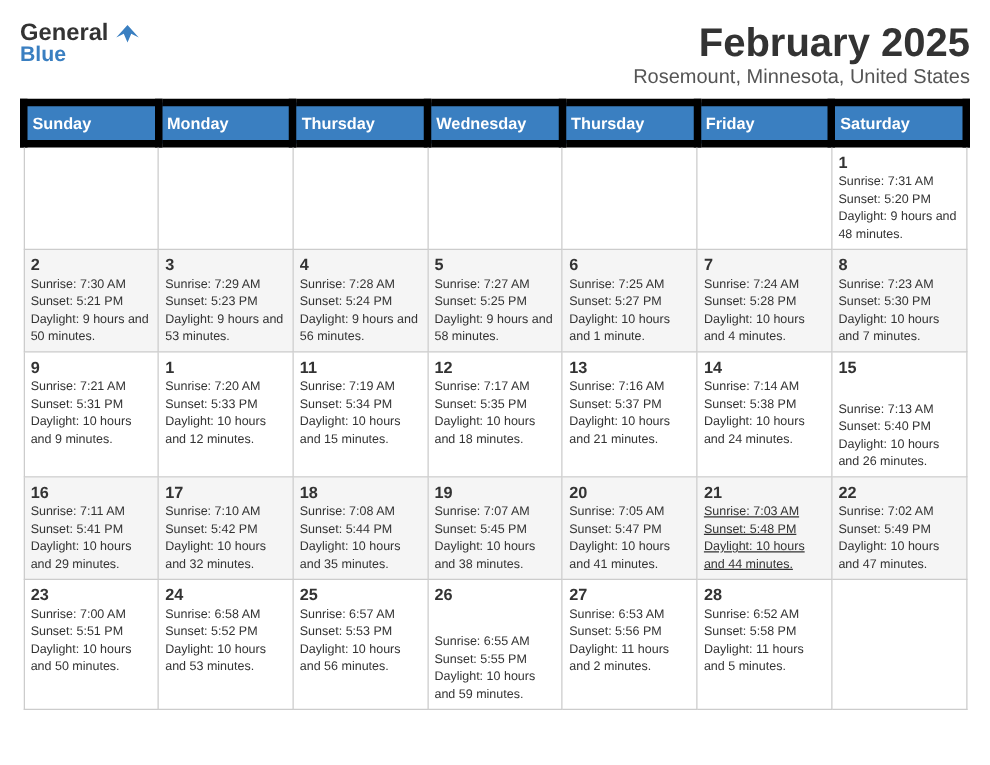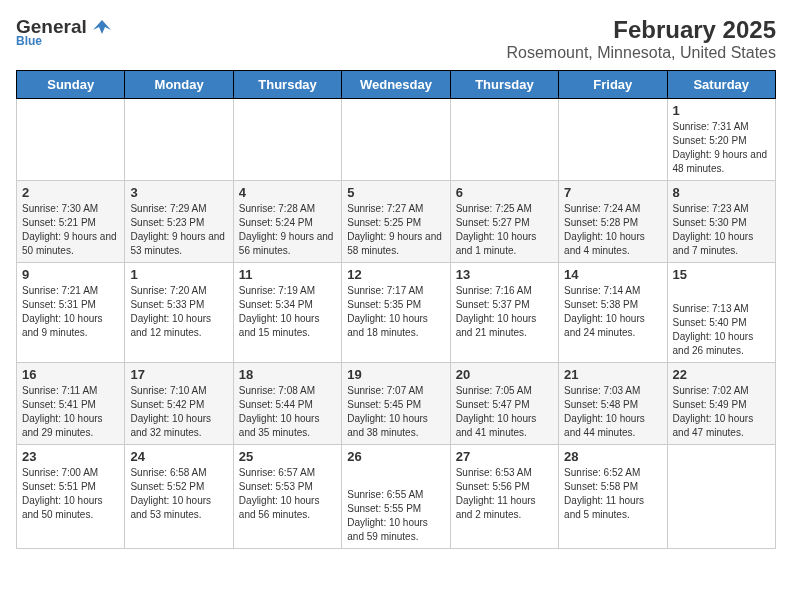--- a/index.html
+++ b/index.html
@@ -23,41 +23,41 @@
     }
     .logo-row {
       display: flex;
       align-items: center;
       gap: 2px;
     }
     .title-block {
       text-align: right;
     }
     .main-title {
-      font-size: 24px;
+      font-size: 32px;
       font-weight: bold;
       color: #333;
     }
     .subtitle {
       font-size: 16px;
       color: #555;
     }
     .calendar {
       width: 100%;
       border-collapse: collapse;
       border: 1px solid #ccc;
     }
     .calendar th {
       background-color: #3a7fc1;
       color: #fff;
       font-size: 13px;
       font-weight: bold;
       padding: 6px 4px;
-      text-align: center;
-      border: 1px solid #000000;
+      text-align: left;
+      border: 6px solid #000000;
     }
     .calendar td {
       vertical-align: top;
       border: 1px solid #ccc;
       padding: 4px 5px;
       width: 108px;
       min-height: 80px;
       font-size: 10.5px;
       color: #333;
       background: #fff;
@@ -84,21 +84,21 @@
 <body>
 
 <div class="header">
   <div class="logo">
     <div class="logo-row">
       <span style="font-size:19px;font-weight:bold;color:#333;">General</span>
       <svg width="22" height="22" viewBox="0 0 22 22" style="margin-left:2px;">
         <polygon points="11,4 20,14 14,11 11,18 8,11 2,14" fill="#3a7fc1"></polygon>
       </svg>
     </div>
-    <span style="font-size:12px;font-weight:bold;color:#3a7fc1;margin-top:-4px;">Blue</span>
+    <span style="font-size:17px;font-weight:bold;color:#3a7fc1;margin-top:-4px;">Blue</span>
   </div>
   <div class="title-block">
     <div class="main-title">February 2025</div>
     <div class="subtitle">Rosemount, Minnesota, United States</div>
   </div>
 </div>
 
 <table class="calendar">
   <thead>
     <tr>
@@ -240,21 +240,21 @@
 Daylight: 10 hours and 38 minutes.</div>
         </td>
         <td>
           <span class="day-number">20</span>
           <div class="day-info" style="white-space: pre-line;">Sunrise: 7:05 AM
 Sunset: 5:47 PM
 Daylight: 10 hours and 41 minutes.</div>
         </td>
         <td>
           <span class="day-number">21</span>
-          <div class="day-info" style="white-space: pre-line;">Sunrise: 7:03 AM
+          <div class="day-info" style="white-space: pre-line; text-decoration: underline;">Sunrise: 7:03 AM
 Sunset: 5:48 PM
 Daylight: 10 hours and 44 minutes.</div>
         </td>
         <td>
           <span class="day-number">22</span>
           <div class="day-info" style="white-space: pre-line;">Sunrise: 7:02 AM
 Sunset: 5:49 PM
 Daylight: 10 hours and 47 minutes.</div>
         </td>
       </tr>

